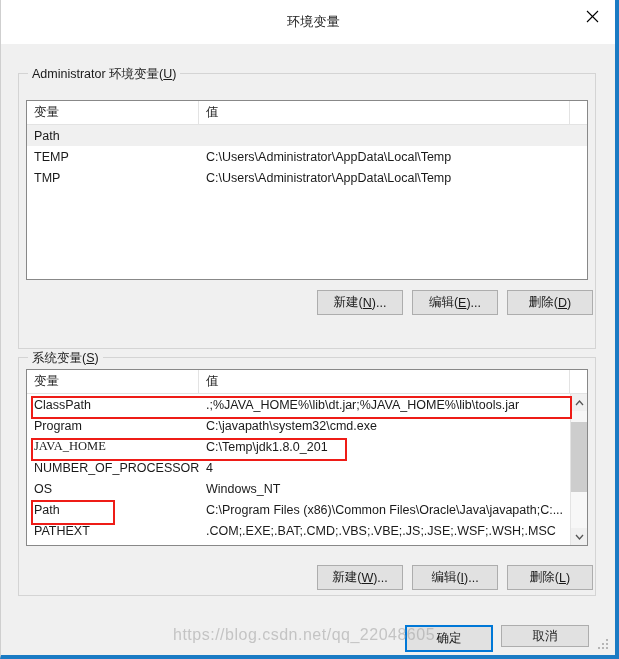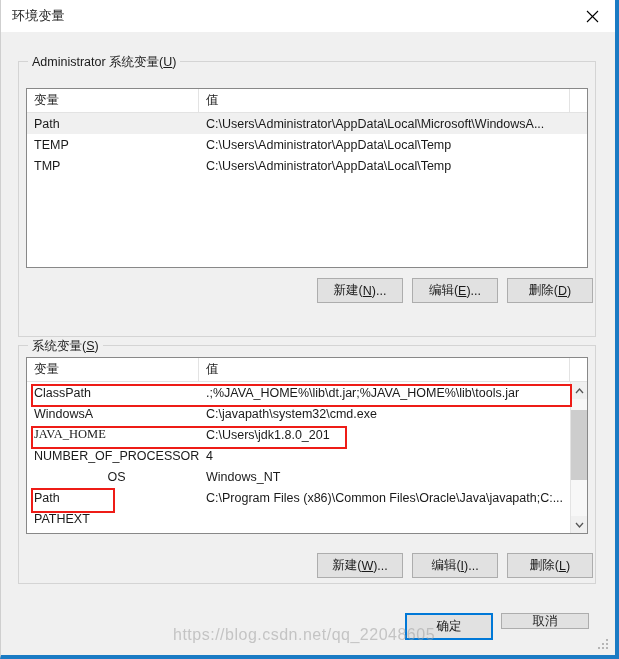--- a/index.html
+++ b/index.html
@@ -24,26 +24,27 @@
     box-sizing: border-box;
     border-right: 4px solid #1a7bc4;
     border-bottom: 4px solid #1a7bc4;
     border-left: 1px solid #cfcfcf;
     background: #f0f0f0;
     display: flex;
     flex-direction: column;
   }
   
   #titlebar {
-    height: 32px;
+    height: 44px;
     background: #ffffff;
     display: flex;
     align-items: center;
     flex: 0 0 auto;
     position: relative;
+    justify-content: center;
   }
   #title-text {
     margin-left: 11px;
     font-size: 13px;
     color: #1a1a1a;
     letter-spacing: 0.2px;
   }
   #close-btn {
     position: absolute;
     right: 0; top: 0;
@@ -232,33 +233,32 @@
           <line x1="1" y1="1" x2="12" y2="12" stroke="#000" stroke-width="1.1"></line>
           <line x1="12" y1="1" x2="1" y2="12" stroke="#000" stroke-width="1.1"></line>
         </svg>
       </span>
     </div>
   </div>
 
   <div id="content">
 
     <div class="groupbox" style="left:17px; top:29px; width:578px; height:276px;">
-      <div class="group-label"><span>Administrator 系统变量(</span><u>U</u><span>)</span></div>
+      <div class="group-label"><span>Administrator 环境变量(</span><u>U</u><span>)</span></div>
     </div>
 
     <div class="listview" style="left:25px; top:56px; width:562px; height:180px;">
       <div class="lv-header">
         <div class="lv-th" style="width:172px;">变量</div>
         <div class="lv-th" style="width:371px;">值</div>
         <div class="lv-th" style="width:17px; border-right:none;"></div>
       </div>
       <div class="lv-body">
         <div class="lv-row selected">
           <div class="lv-cell-name" style="width:172px;">Path</div>
-          <div class="lv-cell-value">C:\Users\Administrator\AppData\Local\Microsoft\WindowsA...</div>
         </div>
         <div class="lv-row">
           <div class="lv-cell-name" style="width:172px;">TEMP</div>
           <div class="lv-cell-value">C:\Users\Administrator\AppData\Local\Temp</div>
         </div>
         <div class="lv-row">
           <div class="lv-cell-name" style="width:172px;">TMP</div>
           <div class="lv-cell-value">C:\Users\Administrator\AppData\Local\Temp</div>
         </div>
       </div>
@@ -289,41 +289,42 @@
         <div class="lv-th" style="width:172px;">变量</div>
         <div class="lv-th" style="width:371px;">值</div>
         <div class="lv-th" style="width:17px; border-right:none;"></div>
       </div>
       <div class="lv-body">
         <div class="lv-row">
           <div class="lv-cell-name" style="width:172px;">ClassPath</div>
           <div class="lv-cell-value">.;%JAVA_HOME%\lib\dt.jar;%JAVA_HOME%\lib\tools.jar</div>
         </div>
         <div class="lv-row">
-          <div class="lv-cell-name" style="width:172px;">WindowsA</div>
+          <div class="lv-cell-name" style="width:172px;">Program</div>
           <div class="lv-cell-value">C:\javapath\system32\cmd.exe</div>
         </div>
         <div class="lv-row">
           <div class="lv-cell-name" style="width:172px;font-family:Liberation Serif, serif;">JAVA_HOME</div>
-          <div class="lv-cell-value">C:\Users\jdk1.8.0_201</div>
+          <div class="lv-cell-value">C:\Temp\jdk1.8.0_201</div>
         </div>
         <div class="lv-row">
           <div class="lv-cell-name" style="width:172px;">NUMBER_OF_PROCESSORS</div>
           <div class="lv-cell-value">4</div>
         </div>
         <div class="lv-row">
-          <div class="lv-cell-name" style="width:172px;text-align:center;">OS</div>
+          <div class="lv-cell-name" style="width:172px;">OS</div>
           <div class="lv-cell-value">Windows_NT</div>
         </div>
         <div class="lv-row">
           <div class="lv-cell-name" style="width:172px;">Path</div>
           <div class="lv-cell-value">C:\Program Files (x86)\Common Files\Oracle\Java\javapath;C:...</div>
         </div>
         <div class="lv-row">
           <div class="lv-cell-name" style="width:172px;">PATHEXT</div>
+          <div class="lv-cell-value">.COM;.EXE;.BAT;.CMD;.VBS;.VBE;.JS;.JSE;.WSF;.WSH;.MSC</div>
         </div>
 
         <div class="scrollbar">
           <div class="sb-arrow up">
             <svg width="9" height="6" viewBox="0 0 9 6">
                 <polyline points="1,5 4.5,1 8,5" fill="none" stroke="#555" stroke-width="1.3"></polyline>
               </svg>
           </div>
           <div class="sb-track">
             <div class="sb-thumb" style="top:11px; height:70px;"></div>
@@ -347,21 +348,21 @@
         <u>I</u>
         <span>)...</span>
       </div>
     <div class="btn" style="left:506px; top:521px; width:86px; height:25px;">
         <span>删除(</span>
         <u>L</u>
         <span>)</span>
       </div>
 
     <div class="btn default" style="left:404px; top:581px; width:88px; height:27px;">确定</div>
-    <div class="btn" style="left:500px; top:581px; width:88px; height:16px;">取消</div>
+    <div class="btn" style="left:500px; top:581px; width:88px; height:22px;">取消</div>
 
     <div class="annot" style="left:30px; top:352px; width:541px; height:23px;"></div>
     <div class="annot" style="left:30px; top:394px; width:316px; height:23px;"></div>
     <div class="annot" style="left:30px; top:456px; width:84px; height:25px;"></div>
 
     <div id="watermark">https://blog.csdn.net/qq_22048605</div>
 
     <div id="resize-grip">
       <i style="right:0; bottom:0;"></i>
       <i style="right:4px; bottom:0;"></i>

